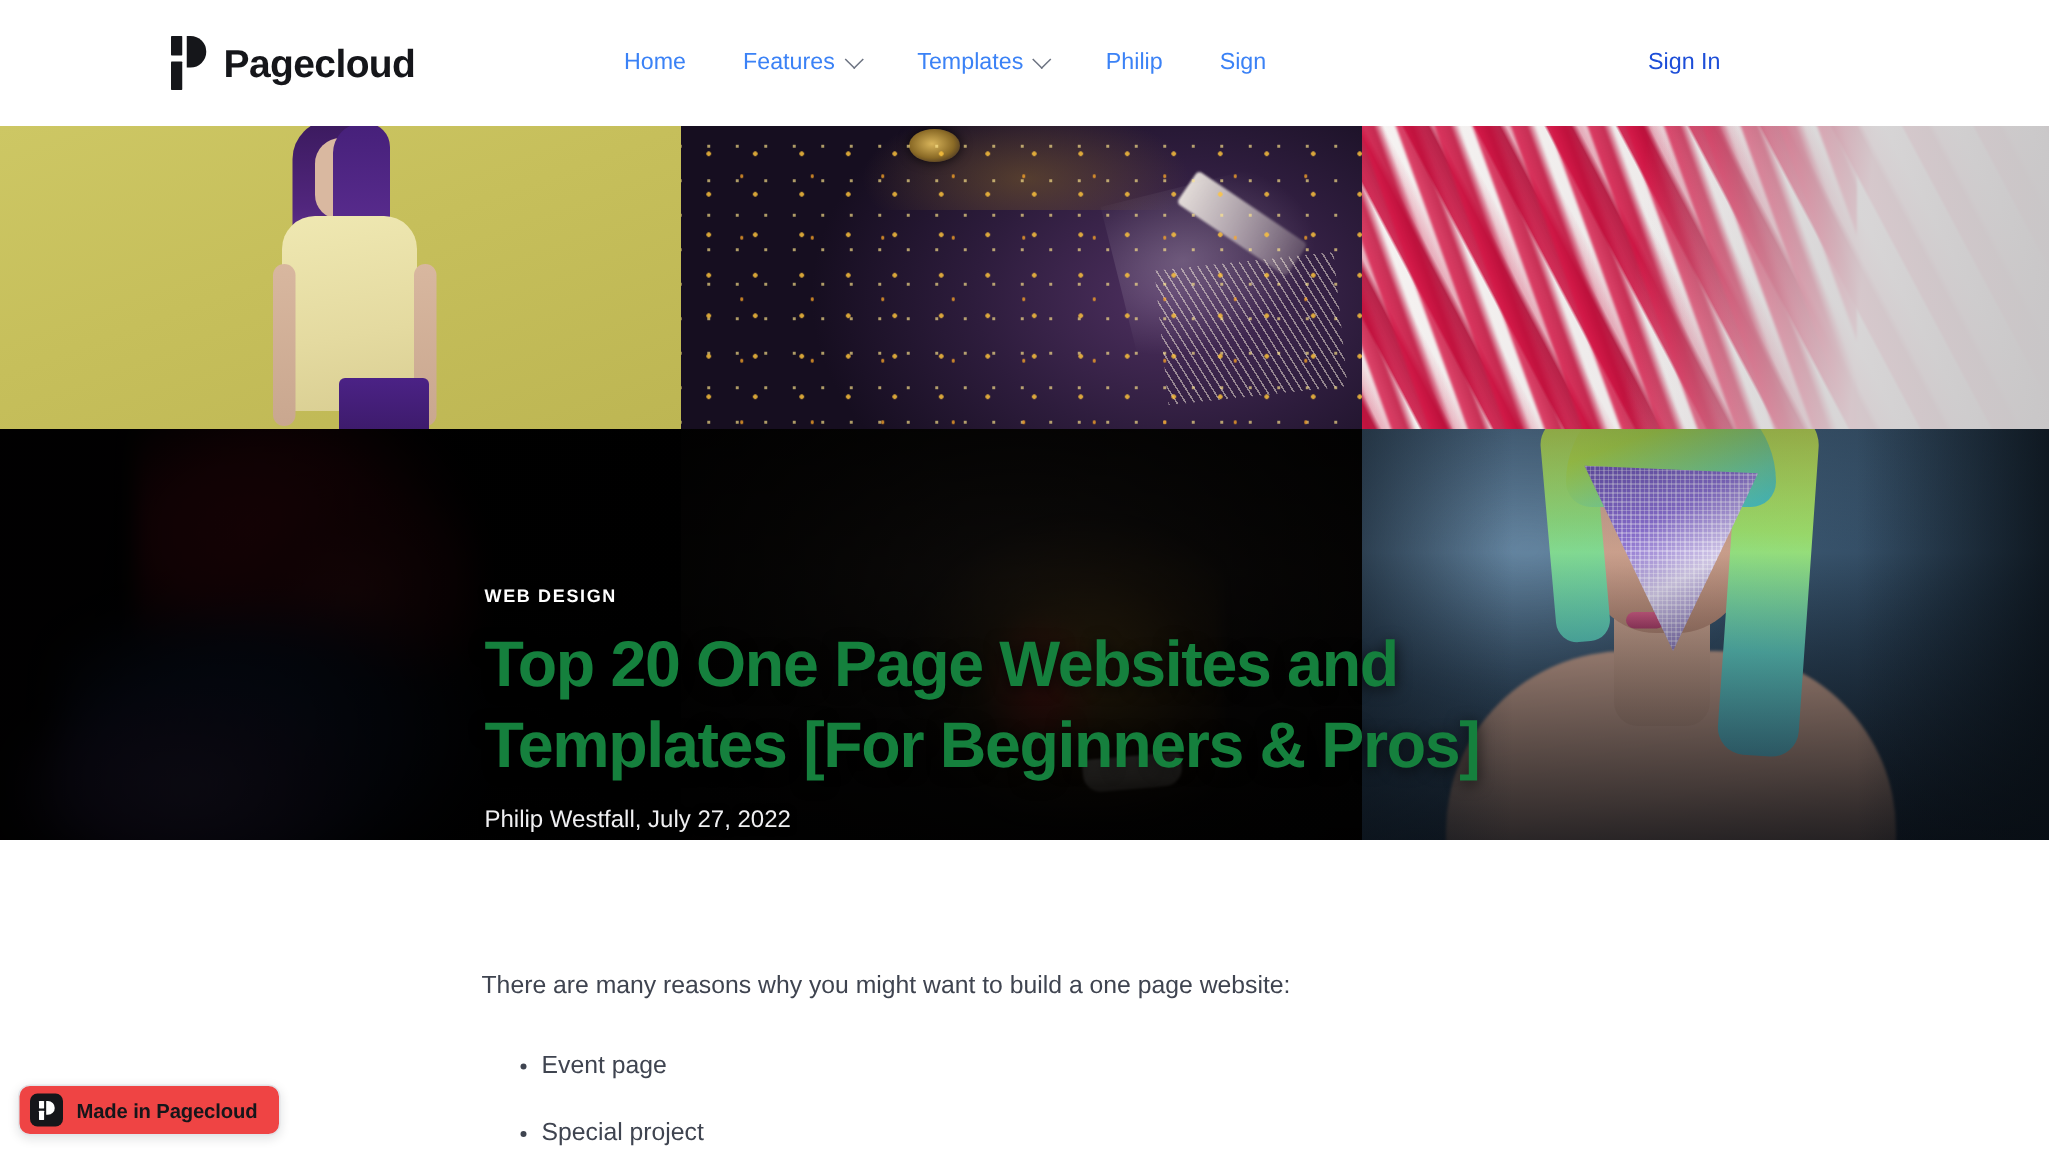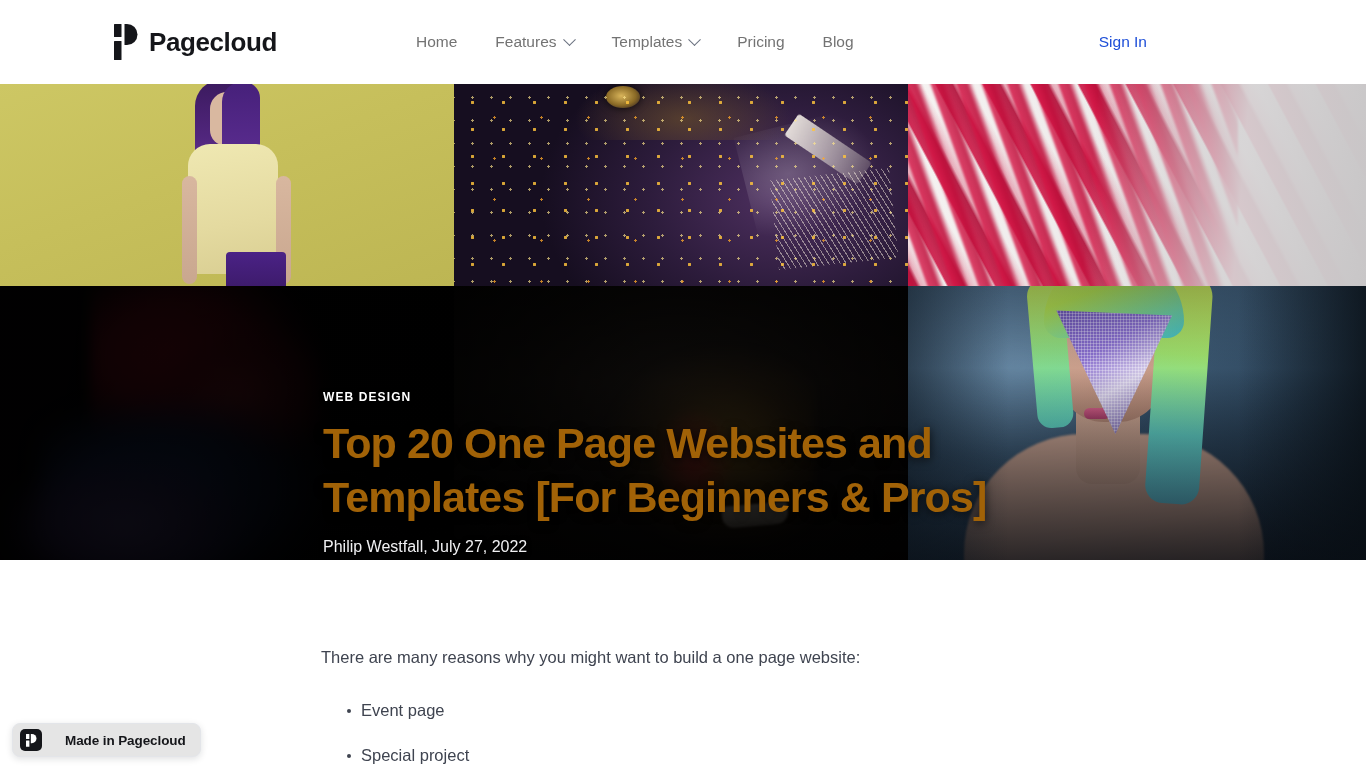--- a/index.html
+++ b/index.html
@@ -57,21 +57,21 @@
     display: flex;
     align-items: center;
     gap: 0px;
   }
   .nav-item {
     display: flex;
     align-items: center;
     gap: 8px;
     padding: 0 19px;
     font-size: 15.5px;
-    color: #737373;
+    color: #3b82f6;
     cursor: pointer;
     text-decoration: none;
     white-space: nowrap;
     line-height: 1;
   }
   .nav-item:first-child { padding-left: 0; }
   .chev {
     display: inline-block;
     width: 9px;
     height: 9px;
@@ -397,21 +397,21 @@
     letter-spacing: 1.1px;
     color: #ffffff;
     text-transform: uppercase;
     margin-bottom: 12px;
     text-shadow: 0 1px 4px rgba(0,0,0,.8);
   }
   .hero-title {
     font-size: 43px;
     line-height: 54px;
     font-weight: 700;
-    color: #a16207;
+    color: #15803d;
     letter-spacing: -0.9px;
     margin: 0 0 14px 0;
     text-shadow: 0 2px 10px rgba(0,0,0,.75);
   }
   .hero-byline {
     font-size: 16px;
     color: #f0f0f2;
     text-shadow: 0 1px 5px rgba(0,0,0,.85);
   }
 
@@ -455,23 +455,23 @@
   }
 
   
   .made-badge {
     position: fixed;
     left: 12px;
     bottom: 11px;
     height: 34px;
     display: flex;
     align-items: center;
-    gap: 23px;
+    gap: 9px;
     padding: 0 14px 0 7px;
-    background: #e5e5e5;
+    background: #ef4444;
     border: 1px solid #e3e5e9;
     border-radius: 8px;
     box-shadow: 0 2px 7px rgba(16,20,30,.13);
     cursor: pointer;
     text-decoration: none;
     z-index: 200;
     margin-top: 24px;
   }
   .made-badge-mark {
     width: 22px; height: 22px;
@@ -510,24 +510,24 @@
     </a>
     <a class="nav-item" href="#">
       <span>Features</span>
       <span class="chev"></span>
     </a>
     <a class="nav-item" href="#">
       <span>Templates</span>
       <span class="chev"></span>
     </a>
     <a class="nav-item" href="#">
-      <span>Pricing</span>
+      <span>Philip</span>
     </a>
     <a class="nav-item" href="#">
-      <span>Blog</span>
+      <span>Sign</span>
     </a>
   </nav>
 
   <div class="header-right">
     <a class="signin-link" href="#">Sign In</a>
   </div>
 
 </header>
 
 <section class="hero">

